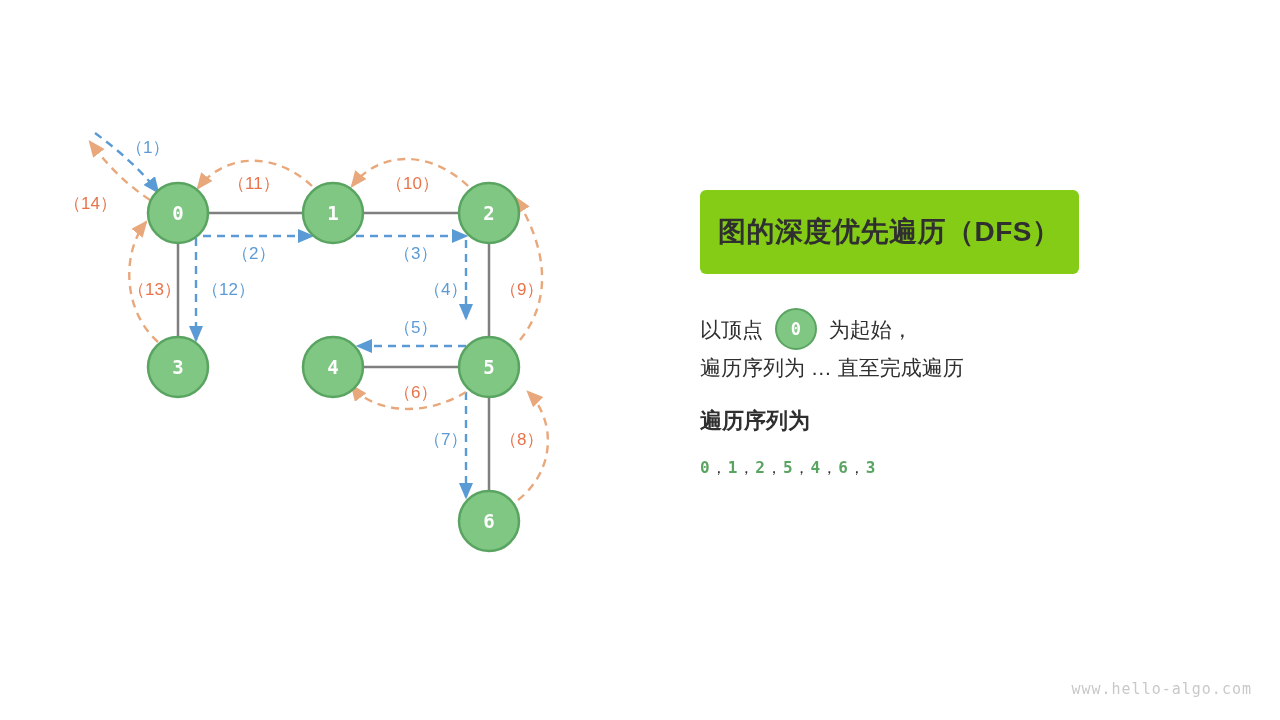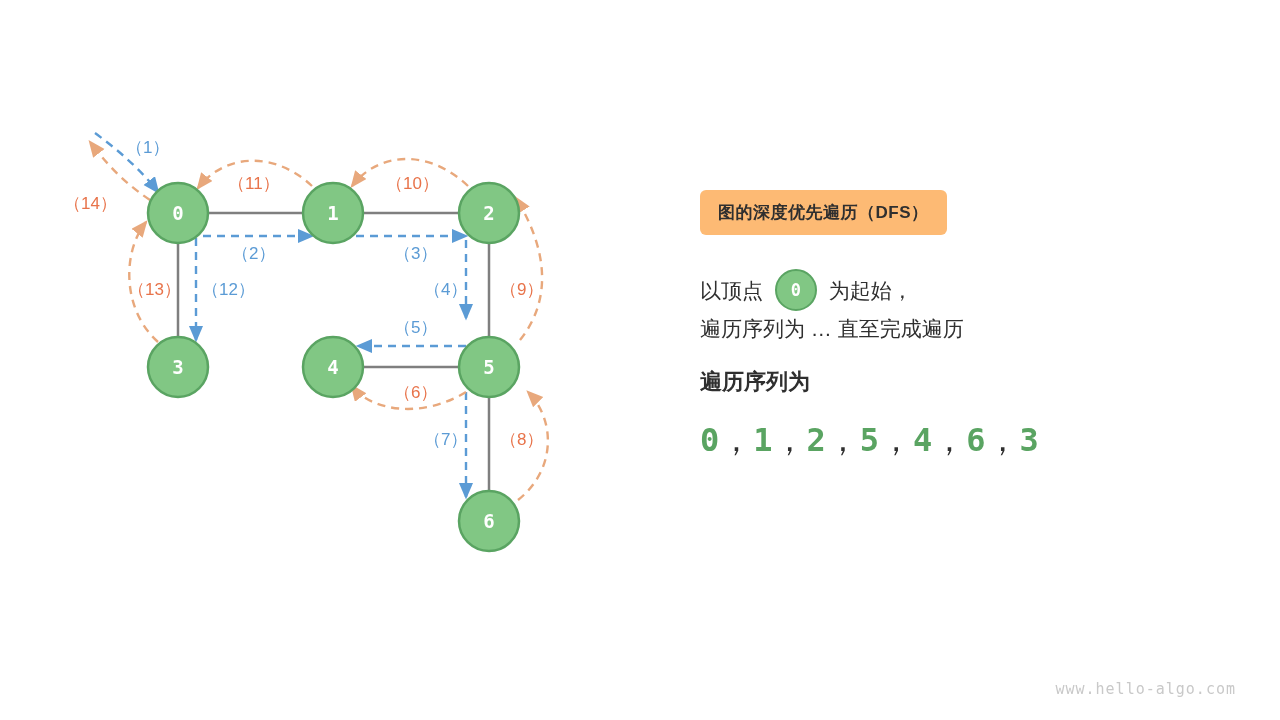--- a/index.html
+++ b/index.html
@@ -27,24 +27,24 @@
     height: 720px;
   }
   .panel {
     position: absolute;
     left: 700px;
     top: 190px;
     width: 540px;
   }
   .panel-title {
     display: inline-block;
-    background: #fdba74;
+    background: #84cc16;
     border-radius: 6px;
-    padding: 11px 18px;
-    font-size: 17px;
+    padding: 23px 18px;
+    font-size: 28px;
     font-weight: bold;
     color: #2f2f2f;
     letter-spacing: 0.5px;
   }
   .desc {
     margin-top: 36px;
     font-size: 21px;
     color: #2f2f2f;
     line-height: 1.55;
   }
@@ -72,31 +72,31 @@
   }
   .seq-title {
     margin-top: 21px;
     font-size: 22px;
     font-weight: bold;
     color: #2f2f2f;
   }
   .seq-values {
     margin-top: 22px;
     font-family: "DejaVu Sans Mono", monospace;
-    font-size: 32px;
+    font-size: 16px;
     color: #2f2f2f;
     letter-spacing: 1px;
   }
   .seq-values .num {
     color: #5aa462;
     font-weight: bold;
   }
   .watermark {
     position: absolute;
-    right: 44px;
+    right: 28px;
     bottom: 22px;
     font-family: "DejaVu Sans Mono", monospace;
     font-size: 15px;
     color: #c9c9c9;
     letter-spacing: 1px;
     margin-left: 12px;
   }
   .node-label {
     font-family: "DejaVu Sans Mono", monospace;
     font-size: 19px;

